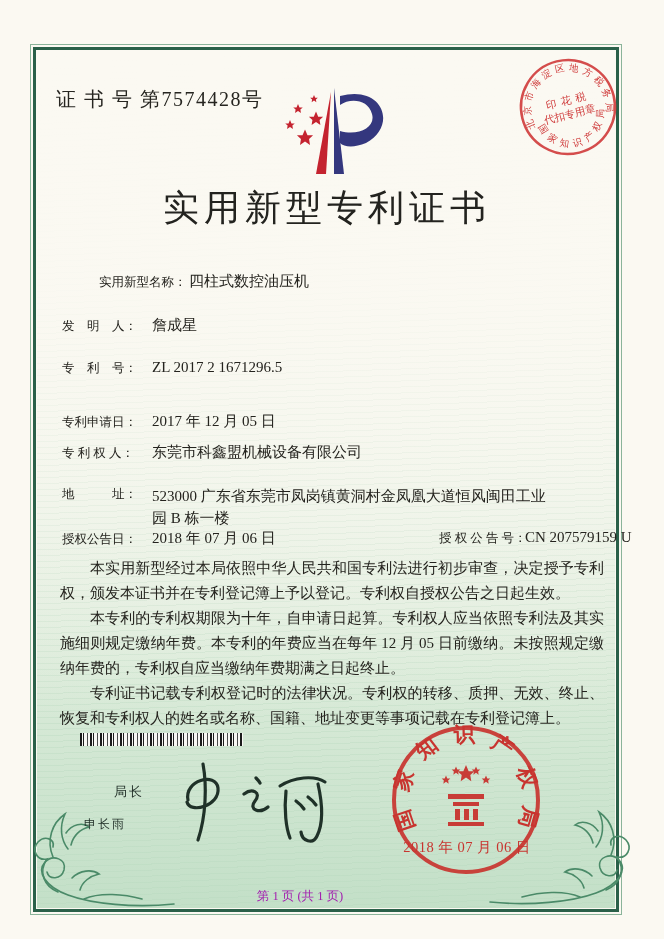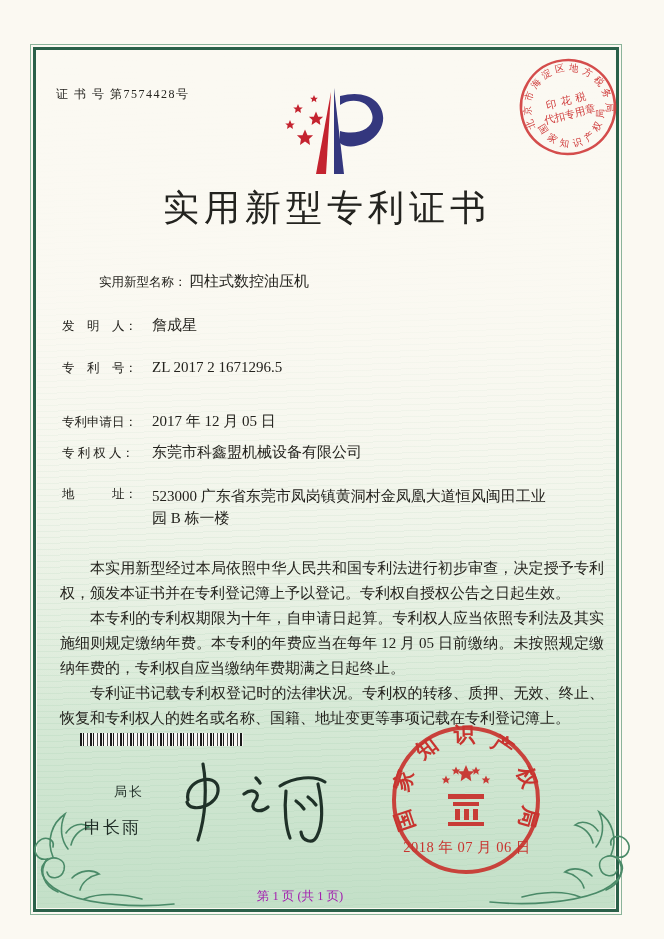--- a/index.html
+++ b/index.html
@@ -14,36 +14,36 @@
   
   .texture{position:absolute;left:37px;top:51px;width:578px;height:857px;
     background:
       linear-gradient(180deg, rgba(214,234,215,0) 0%, rgba(209,231,211,.30) 45%,
                       rgba(196,225,200,.60) 72%, rgba(185,219,192,.85) 100%),
       repeating-linear-gradient(178deg, rgba(127,180,145,.25) 0 1px, rgba(255,255,255,0) 1px 6px);}
   .fade{position:absolute;left:37px;top:51px;width:578px;height:857px;
     background:linear-gradient(180deg,#fbf9f2 0%, rgba(251,249,242,.93) 28%,
                                rgba(251,249,242,.5) 52%, rgba(251,249,242,0) 78%);}
   .abs{position:absolute;}
-  .cert-no{left:56px;top:86px;font-size:12px;letter-spacing:1.5px;color:#262520;}
+  .cert-no{left:56px;top:86px;font-size:20px;letter-spacing:1.5px;color:#262520;}
   .title{left:30px;top:184px;width:594px;text-align:center;font-size:36px;font-weight:normal;
          letter-spacing:5px;color:#23231f;}
   .row{position:absolute;left:62px;font-size:15px;color:#24231e;white-space:nowrap;}
   .lbl{display:inline-block;width:90px;font-size:12.5px;vertical-align:baseline;color:#24231e;}
   .val{font-size:15px;}
   .row-addr .val{display:inline-block;width:406px;white-space:normal;line-height:22px;vertical-align:top;}
   .grant-right{position:absolute;left:377px;top:0;white-space:nowrap;}
   .grant-right .lbl{width:86px;}
   .body-text{left:60px;top:556px;width:544px;color:#24231e;}
   .body-text p{margin:0;font-size:15px;line-height:25px;text-indent:2em;text-align:justify;}
   .barcode{left:80px;top:733px;width:163px;height:13px;
     background:repeating-linear-gradient(90deg,#1c1c1c 0 2px,#f8f8f4 2px 3px,#1c1c1c 3px 4px,
                #f8f8f4 4px 7px,#4a4a4a 7px 8px,#f8f8f4 8px 10px);}
   .director-title{left:86px;top:783px;font-size:13px;color:#1f2d26;letter-spacing:2px;margin-left:28px;}
-  .director-name{left:84px;top:816px;font-size:17px;color:#1f2d26;letter-spacing:2px;}
+  .director-name{left:84px;top:816px;font-size:12px;color:#1f2d26;letter-spacing:2px;}
   .seal-date{left:396px;top:838px;width:142px;text-align:center;font-size:14.5px;
              color:#c8342f;letter-spacing:.5px;white-space:nowrap;}
   .footer{left:180px;top:888px;width:240px;text-align:center;font-size:12.5px;color:#a21caf;}
   svg text{font-family:"Liberation Serif","DejaVu Serif",serif;}
 </style>
 </head>
 <body>
 
 <div class="page">
 
@@ -123,20 +123,26 @@
   </div>
   <div class="row" style="top:400px;margin-top:12px;">
     <span class="lbl">专利申请日：</span><span class="val">2017 年 12 月 05 日</span>
   </div>
   <div class="row" style="top:443px;">
     <span class="lbl">专 利 权 人：</span><span class="val">东莞市科鑫盟机械设备有限公司</span>
   </div>
   <div class="row row-addr" style="top:485px;">
     <span class="lbl">地　　　址：</span><span class="val">523000 广东省东莞市凤岗镇黄洞村金凤凰大道恒风闽田工业园 B 栋一楼</span>
   </div>
+  <div class="row" style="top:529px;width:560px;">
+    <span class="lbl">授权公告日：</span><span class="val">2018 年 07 月 06 日</span>
+    <span class="grant-right">
+      <span class="lbl">授 权 公 告 号：</span><span class="val">CN 207579159 U</span>
+    </span>
+  </div>
 
   <div class="abs body-text">
     <p>本实用新型经过本局依照中华人民共和国专利法进行初步审查，决定授予专利权，颁发本证书并在专利登记簿上予以登记。专利权自授权公告之日起生效。</p>
     <p>本专利的专利权期限为十年，自申请日起算。专利权人应当依照专利法及其实施细则规定缴纳年费。本专利的年费应当在每年 12 月 05 日前缴纳。未按照规定缴纳年费的，专利权自应当缴纳年费期满之日起终止。</p>
     <p>专利证书记载专利权登记时的法律状况。专利权的转移、质押、无效、终止、恢复和专利权人的姓名或名称、国籍、地址变更等事项记载在专利登记簿上。</p>
   </div>
 
   <div class="abs barcode"></div>
 
   <div class="abs director-title">局长</div>

